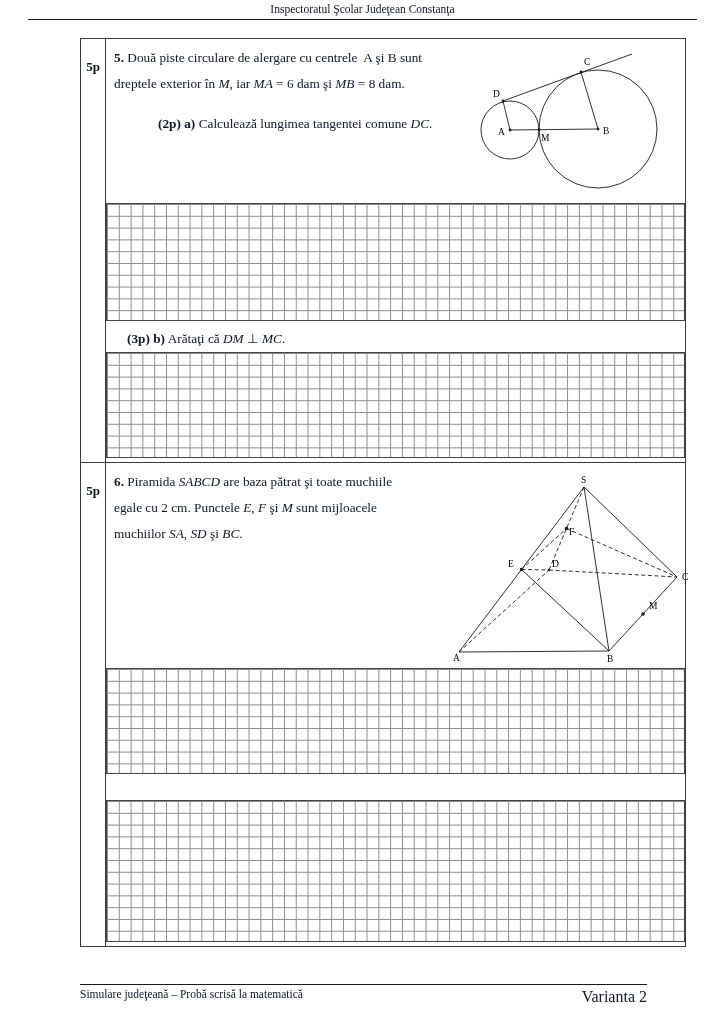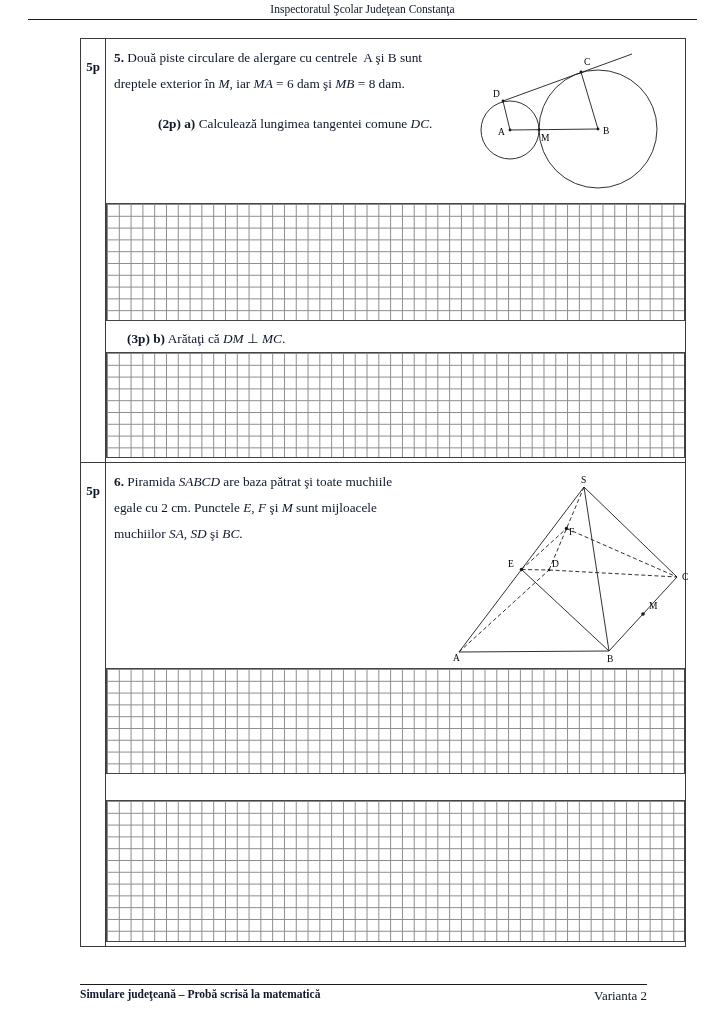--- a/index.html
+++ b/index.html
@@ -34,22 +34,22 @@
     border:1px solid #454545;
   }
 
   .fig { position:absolute; }
   .fig .ln { stroke:#1a1a1a; stroke-width:0.9; fill:none; }
   .fig .dash { stroke:#1a1a1a; stroke-width:0.9; fill:none; stroke-dasharray:4 2.6; }
   .fig .dot { fill:#1a1a1a; stroke:none; }
   .fig text { font-size:9.5px; fill:#000; font-family:"Liberation Serif", serif; }
 
   .footer-rule { position:absolute; top:984px; left:80px; right:78px; border-top:1.2px solid #1a1a1a; }
-  .footer-left { position:absolute; top:988px; left:80px; font-size:11.5px;font-weight:bold; }
-  .footer-right { position:absolute; top:988px; right:78px; font-size:13px; }
+  .footer-left { position:absolute; top:988px; left:80px; font-size:11.5px; }
+  .footer-right { position:absolute; top:988px; right:78px; font-size:16px; }
 </style>
 </head>
 <body>
 
 <div class="page">
 
   <div class="header-title">Inspectoratul Şcolar Judeţean Constanţa</div>
   <div class="header-rule"></div>
 
   <div class="ptable">

